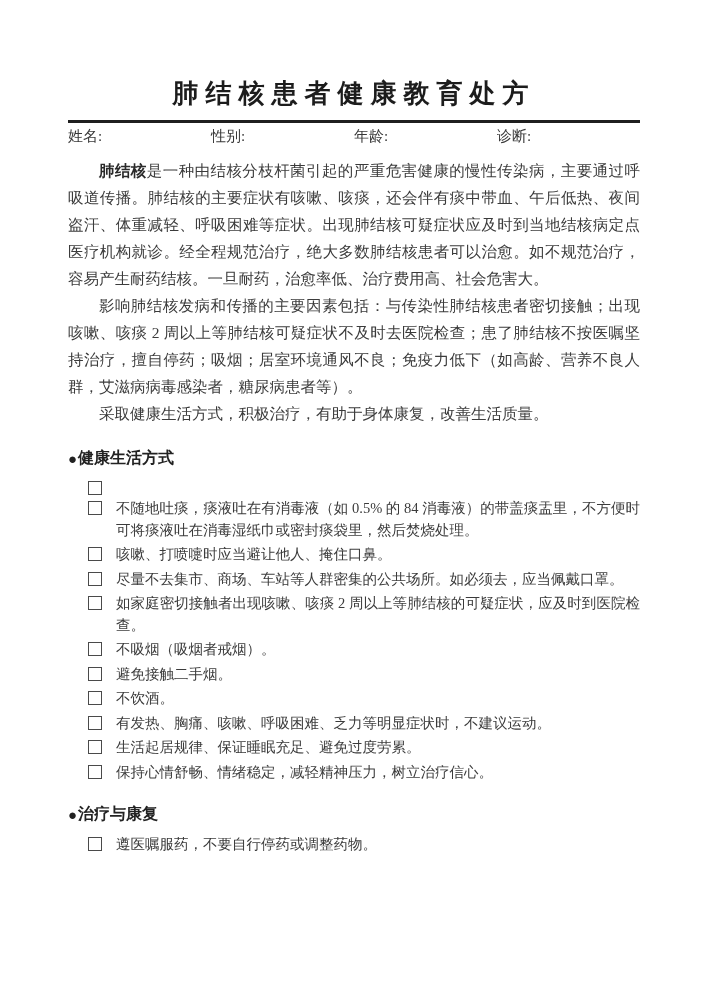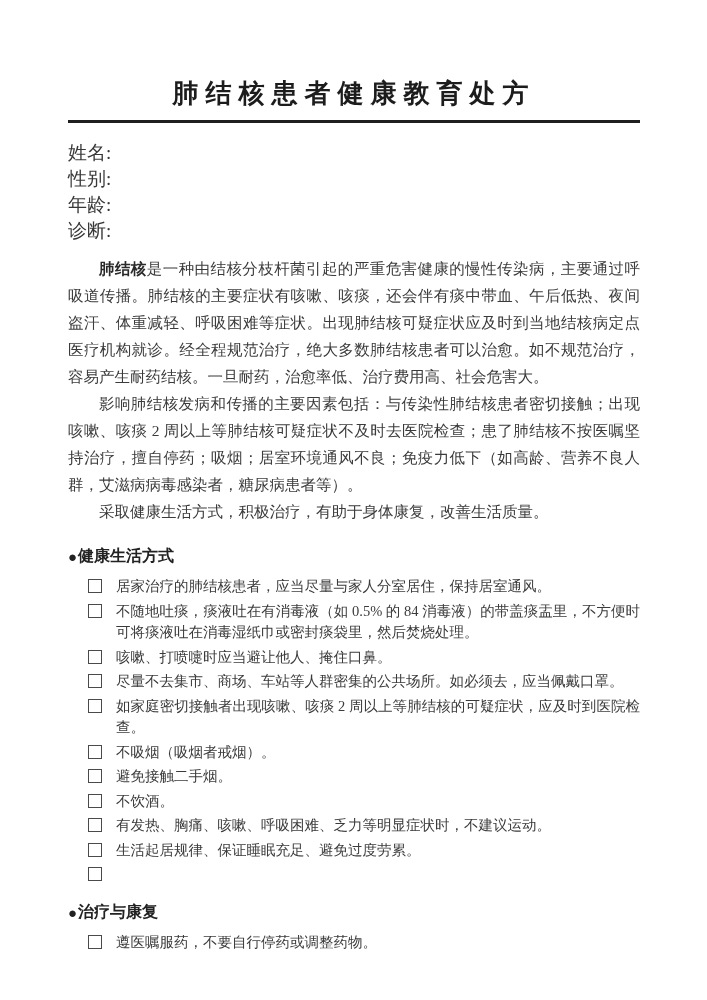--- a/index.html
+++ b/index.html
@@ -23,25 +23,24 @@
     font-size: 26px;
     letter-spacing: 7px;
     color: #1c1c1c;
   }
   .title-rule {
     margin-top: 9px;
     height: 3px;
     background: #1f1f1f;
   }
   .fields-row {
-    margin-top: 17px;
+    margin-top: 4px;
     display: flex;
-    font-size: 19px;
+    font-size: 15px;
     color: #383838;
-    flex-direction: column;
   }
   .fields-row .field { flex: 1; }
   .intro { margin-top: 11px; }
   .intro p {
     font-size: 15.5px;
     line-height: 27px;
     text-indent: 2em;
     text-align: justify;
     color: #3b3b3b;
   }
@@ -110,21 +109,20 @@
 
 
   <div class="section-heading">
     <span class="bullet">●</span>
     <span>健康生活方式</span>
   </div>
 
   <ul class="checklist">
     <li>
         <span class="checkbox"></span>
-        <span class="item-text">居家治疗的肺结核患者，应当尽量与家人分室居住，保持居室通风。</span>
       </li>
     <li>
         <span class="checkbox"></span>
         <span class="item-text">不随地吐痰，痰液吐在有消毒液（如 0.5% 的 84 消毒液）的带盖痰盂里，不方便时可将痰液吐在消毒湿纸巾或密封痰袋里，然后焚烧处理。</span>
       </li>
     <li>
         <span class="checkbox"></span>
         <span class="item-text">咳嗽、打喷嚏时应当避让他人、掩住口鼻。</span>
       </li>
     <li>
@@ -150,20 +148,21 @@
     <li>
         <span class="checkbox"></span>
         <span class="item-text">有发热、胸痛、咳嗽、呼吸困难、乏力等明显症状时，不建议运动。</span>
       </li>
     <li>
         <span class="checkbox"></span>
         <span class="item-text">生活起居规律、保证睡眠充足、避免过度劳累。</span>
       </li>
     <li>
         <span class="checkbox"></span>
+        <span class="item-text">保持心情舒畅、情绪稳定，减轻精神压力，树立治疗信心。</span>
       </li>
   </ul>
 
   <div class="section-heading">
     <span class="bullet">●</span>
     <span>治疗与康复</span>
   </div>
 
   <ul class="checklist">
     <li>

